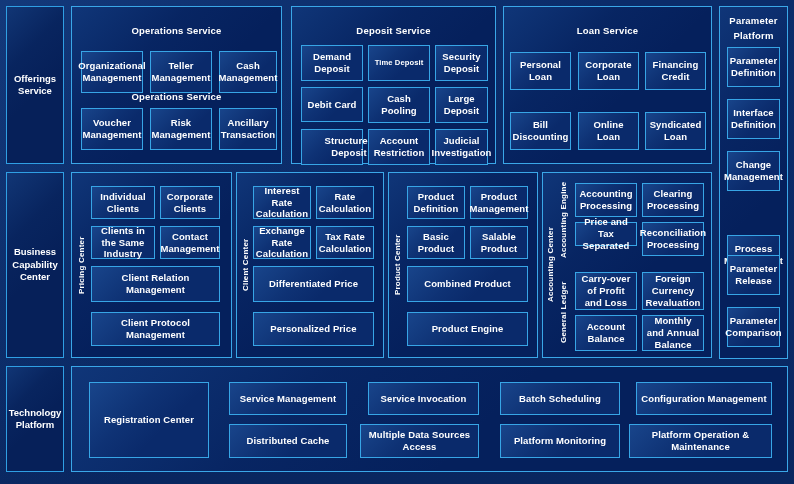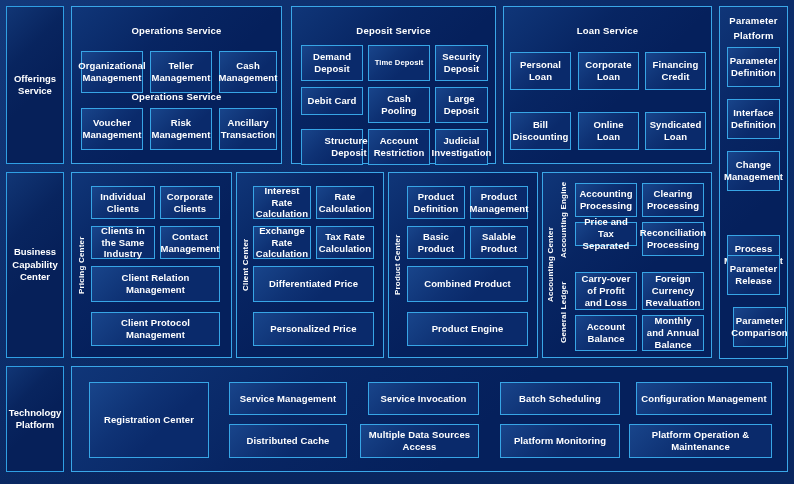--- a/index.html
+++ b/index.html
@@ -74,21 +74,21 @@
     <div class="abs leaf" style="left:9px;top:101px;width:62px;height:42px;">Voucher Management</div>
     <div class="abs leaf" style="left:78px;top:101px;width:62px;height:42px;">Risk Management</div>
     <div class="abs leaf" style="left:147px;top:101px;width:58px;height:42px;">Ancillary Transaction</div>
   </div>
 
   <div class="abs group" style="left:291px;top:6px;width:205px;height:158px;">
     <div class="grouptitle" style="top:18px;">Deposit Service</div>
     <div class="abs leaf" style="left:9px;top:38px;width:62px;height:36px;">Demand Deposit</div>
     <div class="abs leaf small" style="left:76px;top:38px;width:62px;height:36px;">Time Deposit</div>
     <div class="abs leaf" style="left:143px;top:38px;width:53px;height:36px;">Security Deposit</div>
-    <div class="abs leaf" style="left:9px;top:80px;width:62px;height:28px;">Debit Card</div>
+    <div class="abs leaf" style="left:9px;top:80px;width:62px;height:35px;">Debit Card</div>
     <div class="abs leaf" style="left:76px;top:80px;width:62px;height:36px;">Cash Pooling</div>
     <div class="abs leaf" style="left:143px;top:80px;width:53px;height:36px;">Large Deposit</div>
     <div class="abs leaf" style="left:9px;top:122px;width:62px;height:36px;padding-left:36px;">Structured Deposit</div>
     <div class="abs leaf" style="left:76px;top:122px;width:62px;height:36px;">Account Restriction</div>
     <div class="abs leaf" style="left:143px;top:122px;width:53px;height:36px;">Judicial Investigation</div>
   </div>
 
   <div class="abs group" style="left:503px;top:6px;width:209px;height:158px;">
     <div class="grouptitle" style="top:18px;">Loan Service</div>
     <div class="abs leaf" style="left:6px;top:45px;width:61px;height:38px;">Personal Loan</div>
@@ -100,21 +100,21 @@
   </div>
 
   <div class="abs group" style="left:719px;top:6px;width:69px;height:353px;">
     <div class="grouptitle" style="top:8px;">Parameter</div>
     <div class="grouptitle" style="top:23px;">Platform</div>
     <div class="abs leaf" style="left:7px;top:40px;width:53px;height:40px;">Parameter Definition</div>
     <div class="abs leaf" style="left:7px;top:92px;width:53px;height:40px;">Interface Definition</div>
     <div class="abs leaf" style="left:7px;top:144px;width:53px;height:40px;">Change Management</div>
     <div class="abs leaf" style="left:7px;top:196px;width:53px;height:40px;margin-top:32px;">Process Management</div>
     <div class="abs leaf" style="left:7px;top:248px;width:53px;height:40px;">Parameter Release</div>
-    <div class="abs leaf" style="left:13px;top:300px;width:53px;height:40px;">Parameter Comparison</div>
+    <div class="abs leaf" style="left:7px;top:300px;width:53px;height:40px;">Parameter Comparison</div>
   </div>
 
   <div class="abs panel" style="left:6px;top:172px;width:58px;height:186px;">
     <div class="sidelabel" style="width:100%;height:100%;">Business Capability Center</div>
   </div>
 
   <div class="abs group" style="left:71px;top:172px;width:161px;height:186px;">
     <div class="vlabel" style="left:2px;top:0;bottom:0;width:14px;">Pricing Center</div>
     <div class="abs leaf" style="left:19px;top:13px;width:64px;height:33px;">Individual Clients</div>
     <div class="abs leaf" style="left:88px;top:13px;width:60px;height:33px;">Corporate Clients</div>

